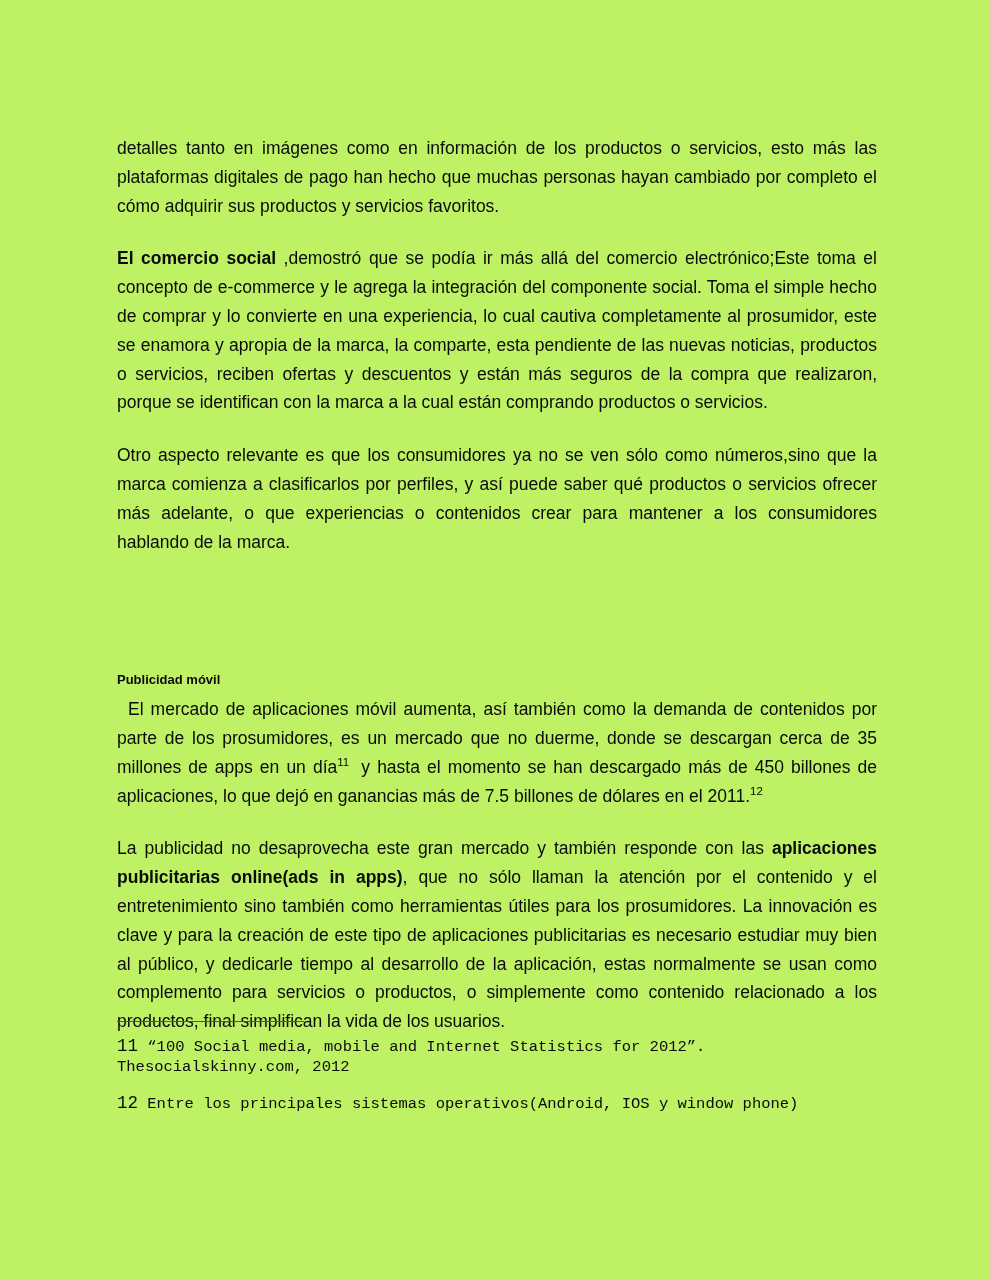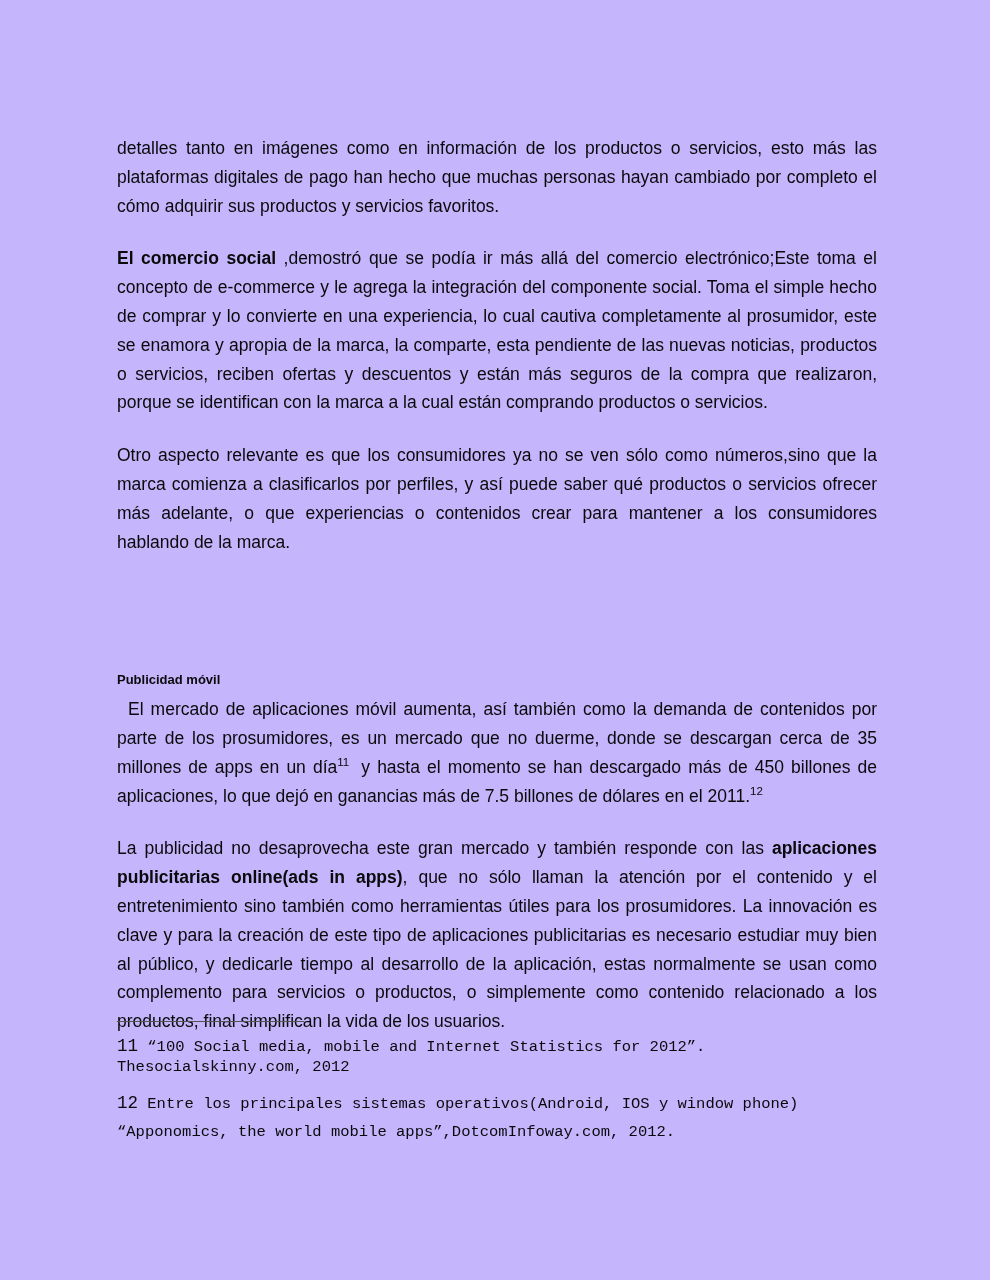--- a/index.html
+++ b/index.html
@@ -5,21 +5,21 @@
   html, body {
     margin: 0;
     padding: 0;
     background: #ffffff;
   }
 
   .page {
     position: relative;
     width: 990px;
     height: 1280px;
-    background: #c4b5fd;
+    background: #bef264;
     overflow: hidden;
     font-family: "Liberation Sans", sans-serif;
     color: #000000;
   }
 
   .content {
     position: absolute;
     left: 117px;
     top: 134px;
     width: 760px;
@@ -140,17 +140,17 @@
     <p class="body tight"><span>La publicidad no desaprovecha este gran mercado y también responde con las </span><span class="b">aplicaciones publicitarias online(ads in apps)</span><span>, que no sólo llaman la atención por el contenido y el entretenimiento sino también como herramientas útiles para los prosumidores. La innovación es clave y para la creación de este tipo de aplicaciones publicitarias es necesario estudiar muy bien al público, y dedicarle tiempo al desarrollo de la aplicación, estas normalmente se usan como complemento para servicios o productos, o simplemente como contenido relacionado a los productos, final simplifican la vida de los usuarios.</span></p>
 
   </div>
 
   <div class="footnotes">
 
     <div class="fn-rule"></div>
 
     <p class="fn"><span class="fn-num">11</span><span> “100 Social media, mobile and Internet Statistics for 2012”. Thesocialskinny.com, 2012</span></p>
 
-    <p class="fn"><span class="fn-num">12</span><span> Entre los principales sistemas operativos(Android, IOS y window phone)</span><span class="fn-line2">“Apponomics, the world mobile apps”,DotcomInfoway.com, 2012.</span></p>
+    <p class="fn"><span class="fn-num">12</span><span> Entre los principales sistemas operativos(Android, IOS y window phone)</span></p>
 
   </div>
 
 </div>
 
 </body></html>

